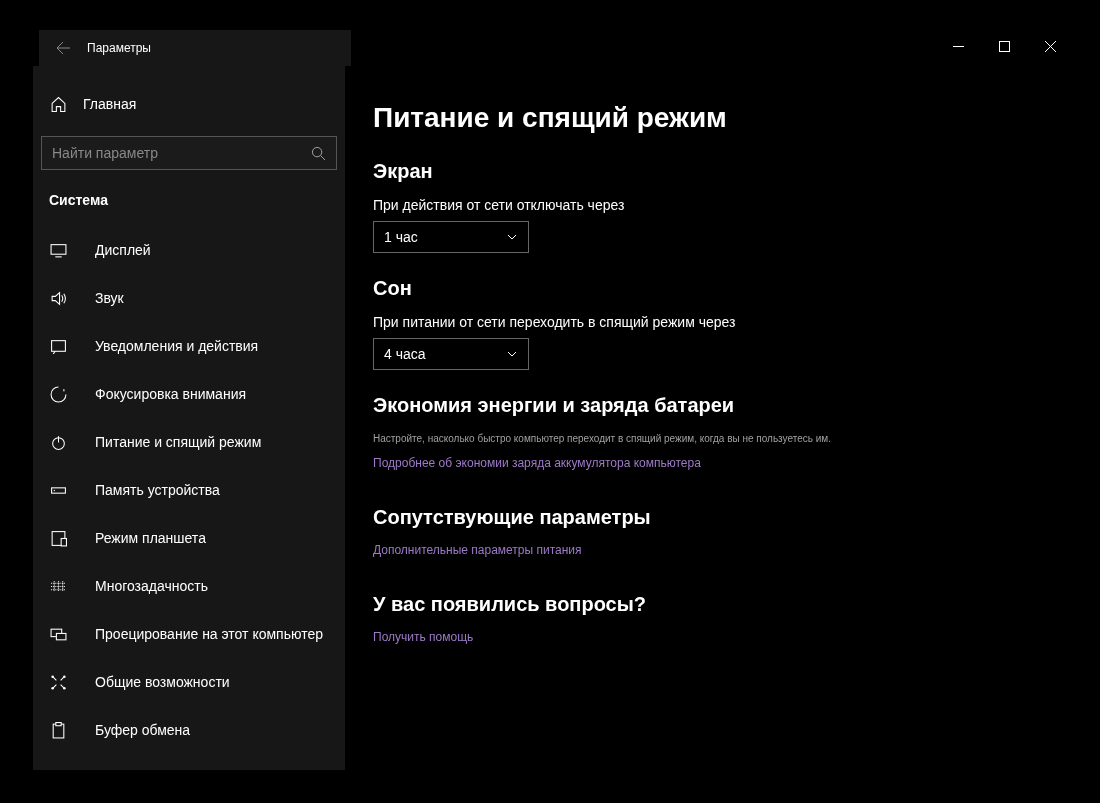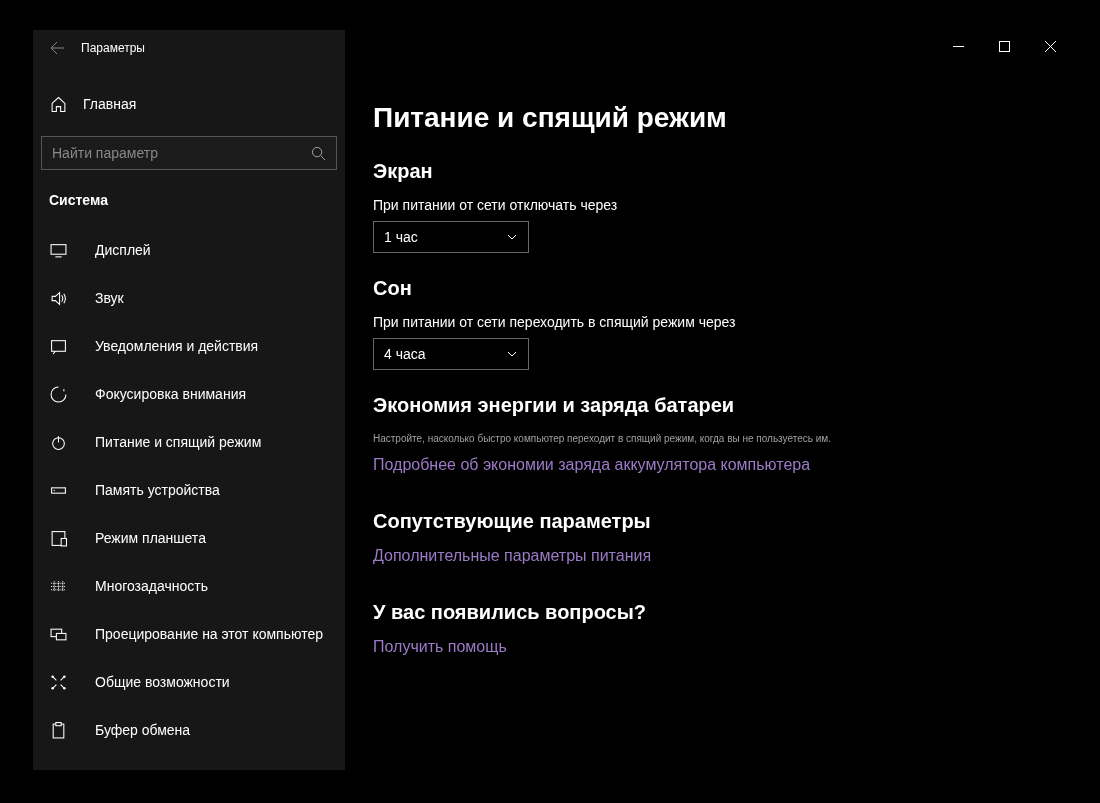--- a/index.html
+++ b/index.html
@@ -20,20 +20,21 @@
     height: 740px;
     background: #000;
     display: flex;
     flex-direction: column;
   }
   .titlebar {
     height: 36px;
     display: flex;
     align-items: center;
     position: relative;
+    margin-left: 6px;
   }
   .titlebar-left {
     display: flex;
     align-items: center;
     width: 312px;
     height: 36px;
     background: #171717;
     padding-left: 6px;
   }
   .back-btn {
@@ -164,21 +165,21 @@
     margin-bottom: 24px;
   }
   .body-text {
     font-size: 10px;
     color: #a0a0a0;
     line-height: 1.5;
     margin-bottom: 10px;
     max-width: 660px;
   }
   .link {
-    font-size: 16px;
+    font-size: 12px;
     color: #9c7ac7;
     margin-bottom: 36px;
     display: block;
   }
   .section-gap { margin-bottom: 36px; }
   svg { display: block; }
 </style>
 </head>
 <body>
 
@@ -351,21 +352,21 @@
           <span class="nav-label">Буфер обмена</span>
         </div>
 
       </div>
     </div>
 
     <div class="content">
       <div class="page-title">Питание и спящий режим</div>
 
       <div class="section-title">Экран</div>
-      <div class="field-label">При питании от сети отключать через</div>
+      <div class="field-label">При действия от сети отключать через</div>
       <div class="select-box">
         <span>1 час</span>
         <span>
           <svg width="12" height="12" viewBox="0 0 12 12">
               <path d="M2 4 L6 8 L10 4" stroke="#fff" fill="none"></path>
             </svg>
         </span>
       </div>
 
       <div class="section-title">Сон</div>

